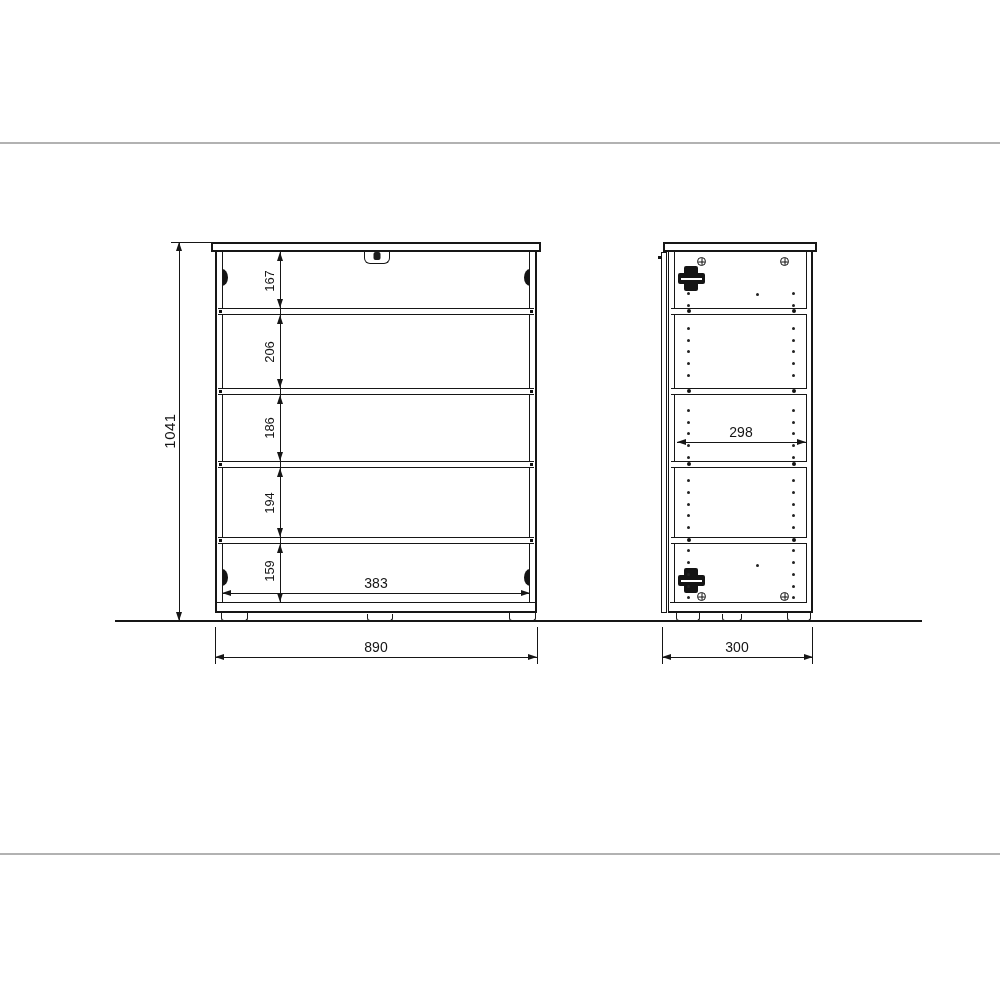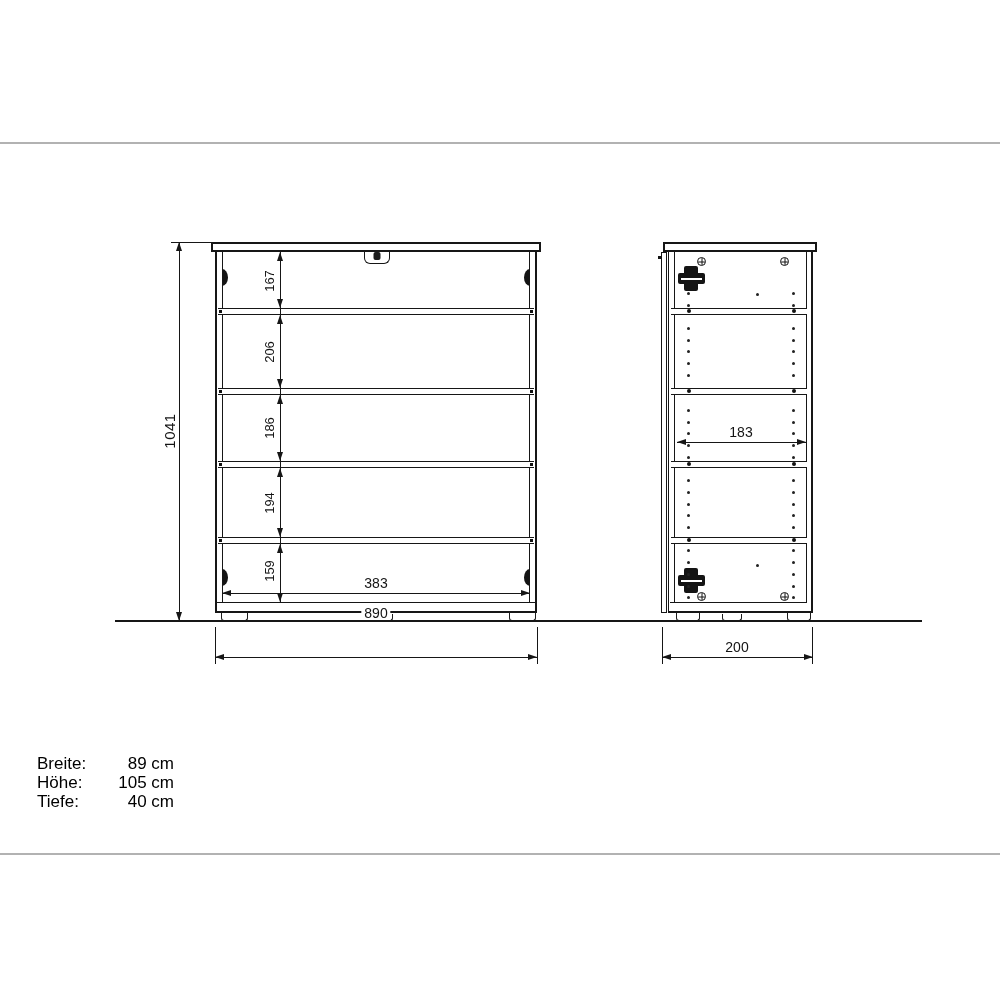--- a/index.html
+++ b/index.html
@@ -116,21 +116,21 @@
     <div class="ar ar-d" style="left:176px;top:612px;"></div>
     <span class="dim-label rot big" style="left:169px;top:431px;">1041</span>
   </div>
 
   <div>
     <div class="lv" style="left:215px;top:627px;height:37px;"></div>
     <div class="lv" style="left:537px;top:627px;height:37px;"></div>
     <div class="lh" style="left:215px;top:657px;width:322px;"></div>
     <div class="ar ar-l" style="left:215px;top:654px;"></div>
     <div class="ar ar-r" style="left:528px;top:654px;"></div>
-    <span class="dim-label" style="left:376px;top:613px;">890</span>
+    <span class="dim-label" style="left:376px;top:647px;">890</span>
   </div>
 
   <div>
     <div class="board" style="left:663px;top:242px;width:154px;height:10px;"></div>
     <div class="abs" style="left:658px;top:256px;width:6px;height:3px;background:#141414;"></div>
     <div class="abs" style="left:661px;top:252px;width:6px;height:361px;box-sizing:border-box;border:1.5px solid #161616;background:#fff;"></div>
     <div class="lv" style="left:668px;top:252px;height:361px;"></div>
     <div class="lv" style="left:674px;top:252px;height:350px;"></div>
     <div class="lv" style="left:806px;top:252px;height:350px;"></div>
     <div class="lv" style="left:811px;top:252px;width:2px;height:361px;"></div>
@@ -163,30 +163,30 @@
 
     <div class="foot" style="left:676px;top:613px;width:24px;height:8px;"></div>
     <div class="foot" style="left:722px;top:614px;width:20px;height:7px;"></div>
     <div class="foot" style="left:787px;top:613px;width:24px;height:8px;"></div>
   </div>
 
   <div>
     <div class="lh" style="left:677px;top:442px;width:129px;"></div>
     <div class="ar ar-l" style="left:677px;top:439px;"></div>
     <div class="ar ar-r" style="left:797px;top:439px;"></div>
-    <span class="dim-label" style="left:741px;top:432px;">183</span>
+    <span class="dim-label" style="left:741px;top:432px;">298</span>
   </div>
 
   <div>
     <div class="lv" style="left:662px;top:627px;height:37px;"></div>
     <div class="lv" style="left:812px;top:627px;height:37px;"></div>
     <div class="lh" style="left:662px;top:657px;width:151px;"></div>
     <div class="ar ar-l" style="left:662px;top:654px;"></div>
     <div class="ar ar-r" style="left:804px;top:654px;"></div>
-    <span class="dim-label" style="left:737px;top:647px;">200</span>
+    <span class="dim-label" style="left:737px;top:647px;">300</span>
   </div>
 
   <div class="lh" style="left:115px;top:620px;width:807px;height:2px;"></div>
 
   <div id="dots" class="abs" style="left:0;top:0;width:1000px;height:1000px;pointer-events:none;">
       <div class="dot" style="left: 687px; top: 292px;"></div>
       <div class="dot" style="left: 687px; top: 304px;"></div>
       <div class="dot" style="left: 687px; top: 327px;"></div>
       <div class="dot" style="left: 687px; top: 339px;"></div>
       <div class="dot" style="left: 687px; top: 350px;"></div>
@@ -240,28 +240,14 @@
       <div class="fpin" style="left: 219px; top: 310px;"></div>
       <div class="fpin" style="left: 219px; top: 390px;"></div>
       <div class="fpin" style="left: 219px; top: 463px;"></div>
       <div class="fpin" style="left: 219px; top: 539px;"></div>
       <div class="fpin" style="left: 530px; top: 310px;"></div>
       <div class="fpin" style="left: 530px; top: 390px;"></div>
       <div class="fpin" style="left: 530px; top: 463px;"></div>
       <div class="fpin" style="left: 530px; top: 539px;"></div>
     </div>
 
-  <div class="specs">
-    <div class="spec-row">
-      <span class="spec-label">Breite:</span>
-      <span class="spec-value">89 cm</span>
-    </div>
-    <div class="spec-row">
-      <span class="spec-label">Höhe:</span>
-      <span class="spec-value">105 cm</span>
-    </div>
-    <div class="spec-row">
-      <span class="spec-label">Tiefe:</span>
-      <span class="spec-value">40 cm</span>
-    </div>
-  </div>
 
 </div>
 
 </body></html>

